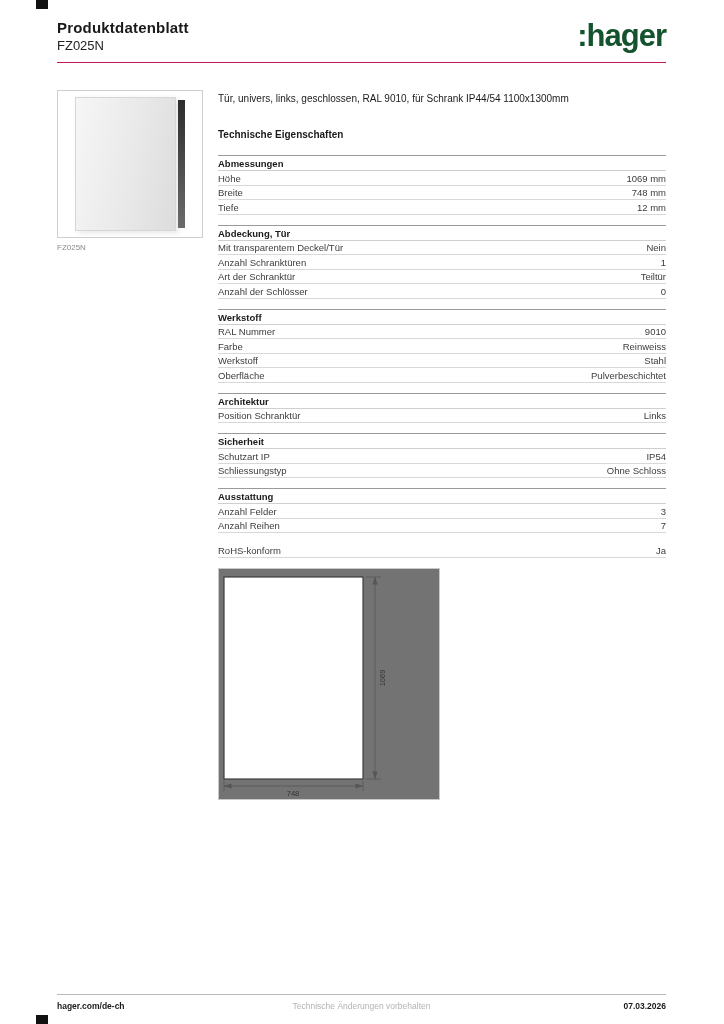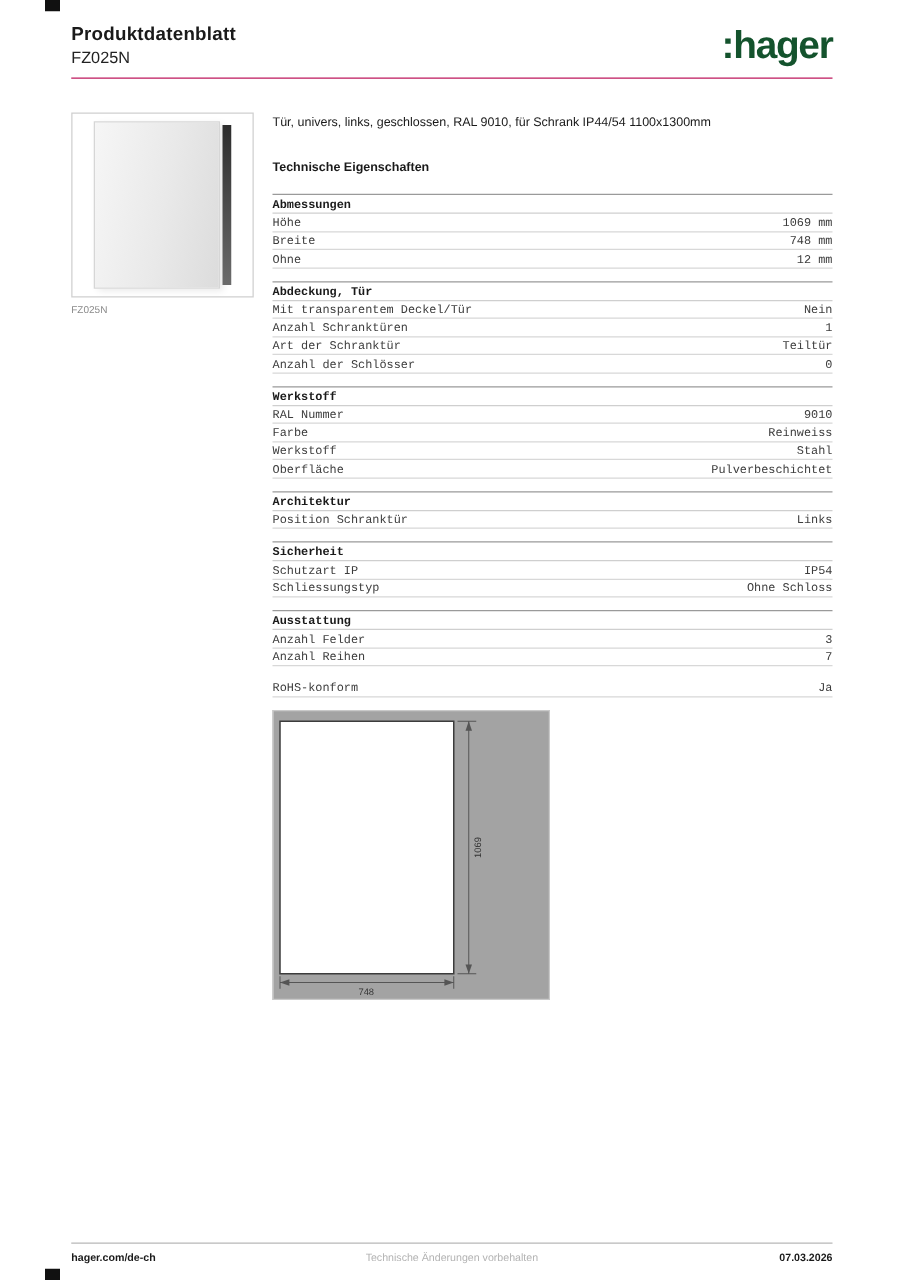--- a/index.html
+++ b/index.html
@@ -30,29 +30,29 @@
     border:1px solid #d6d6d6; box-shadow:3px 2px 6px rgba(0,0,0,.10); }
   .door-side { position:absolute; right:0; top:3px; width:7px; height:128px;
     background:linear-gradient(to bottom,#2c2c2c,#6b6b6b); }
   .image-caption { position:absolute; left:57px; top:243px; font-size:8px; color:#8a8a8a; }
 
   
   .main { position:absolute; left:218px; top:92px; width:448px; }
   .product-title { font-size:10px; font-weight:normal; line-height:13px; }
   .specs-heading { font-size:10px; font-weight:bold; margin-top:24px; line-height:12px; }
   .sections { margin-top:14px; }
-  .section { margin-bottom:10px;font-family:Liberation Mono, monospace; }
+  .section { margin-bottom:10px; }
   .section-header { font-size:9.5px; font-weight:bold; line-height:11px; padding:2px 0 1px;
     border-top:1px solid #9a9a9a; border-bottom:1px solid #cfcfcf; color:#1a1a1a; }
   .spec-row { display:flex; justify-content:space-between; font-size:9.5px; line-height:11px;
     padding:1.5px 0 1px; border-bottom:1px solid #d8d8d8; color:#3c3c3c; }
   .spec-value { text-align:right; white-space:nowrap; }
 
   .drawings-heading { font-size:10px; font-weight:bold; margin-top:14px; line-height:12px; }
-  .drawing-box { margin-top:9px; width:222px; height:232px; border:1px solid #c9c9c9; position:relative; background:#a3a3a3; }
+  .drawing-box { margin-top:9px; width:222px; height:232px; border:1px solid #c9c9c9; position:relative; background:#737373; }
   .drawing-box svg { position:absolute; left:0; top:0; }
   .drawing-box text { font-family:"Liberation Sans", sans-serif; }
 
   
   .footer { position:absolute; left:57px; right:58px; top:994px; border-top:1px solid #b8b8b8; padding-top:6px; }
   .footer-inner { position:relative; display:flex; align-items:baseline; font-size:8.5px; }
   .footer-left { font-weight:bold; color:#1a1a1a;text-align:center; }
   .footer-center { position:absolute; left:0; right:0; text-align:center; color:#b3b3b3; }
   .footer-right { margin-left:auto; font-weight:bold; color:#1a1a1a; }
 </style>
@@ -88,21 +88,21 @@
         <div class="section-header">Abmessungen</div>
         <div class="spec-row">
           <span class="spec-label">Höhe</span>
           <span class="spec-value">1069 mm</span>
         </div>
         <div class="spec-row">
           <span class="spec-label">Breite</span>
           <span class="spec-value">748 mm</span>
         </div>
         <div class="spec-row">
-          <span class="spec-label">Ohne</span>
+          <span class="spec-label">Tiefe</span>
           <span class="spec-value">12 mm</span>
         </div>
       </div>
 
       <div class="section">
         <div class="section-header">Abdeckung, Tür</div>
         <div class="spec-row">
           <span class="spec-label">Mit transparentem Deckel/Tür</span>
           <span class="spec-value">Nein</span>
         </div>

